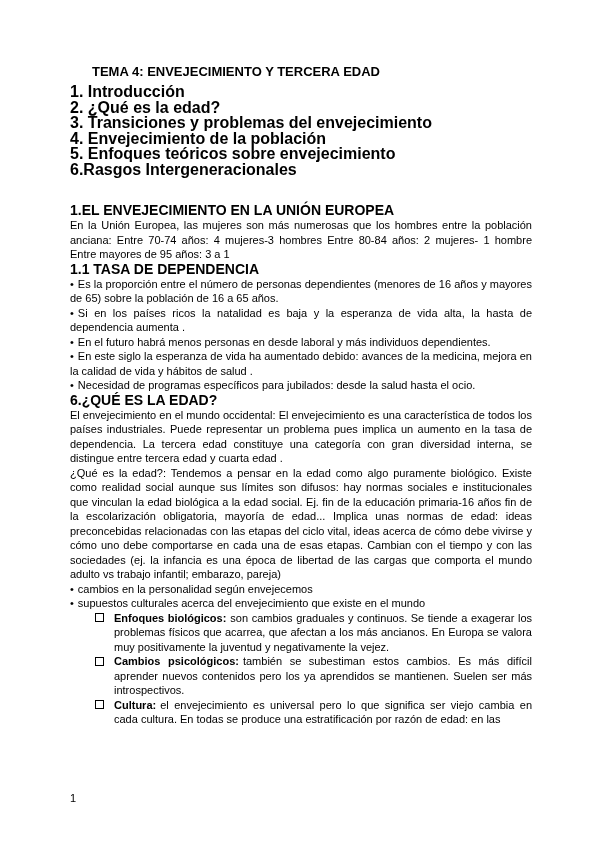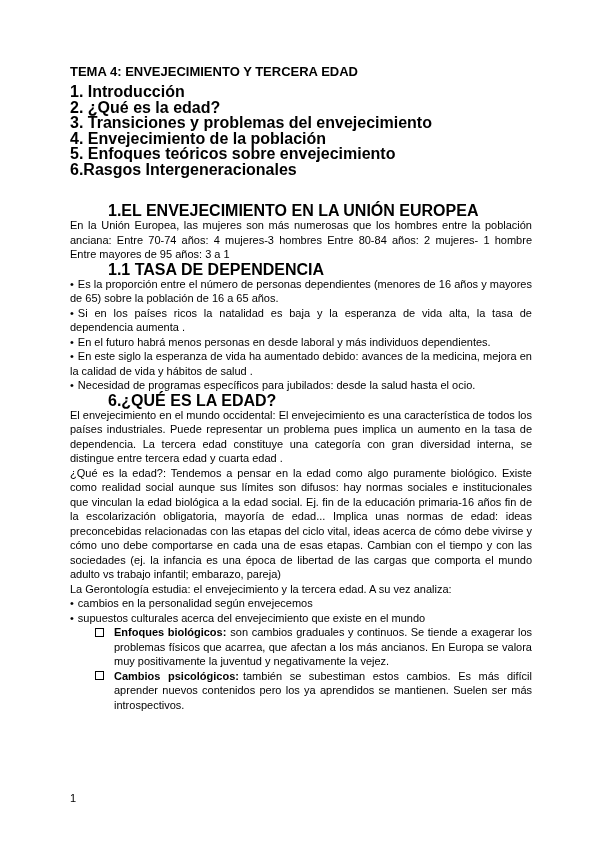--- a/index.html
+++ b/index.html
@@ -21,32 +21,32 @@
     width: 462px;
     font-size: 11px;
     line-height: 14.5px;
   }
   .doc-title {
     font-size: 13px;
     font-weight: bold;
     line-height: 16px;
     margin-bottom: 4px;
     white-space: nowrap;
+    margin-left: 22px;
   }
   .toc-item {
     font-weight: bold;
     font-size: 16px;
     line-height: 15.5px;
   }
   .sec-gap { height: 26px; }
   .sec-heading {
     font-weight: bold;
-    font-size: 16px;
+    font-size: 14px;
     line-height: 15px;
-    margin-left: 38px;
   }
   p.body-par { text-align: justify; }
   .bullet {
     text-align: justify;
   }
   .bullet-marker {
     display: inline-block;
     padding-right: 4px;
   }
   .check-item {
@@ -94,44 +94,49 @@
     </div>
 
     <div class="sec-gap"></div>
 
     <div class="sec-heading">1.EL ENVEJECIMIENTO EN LA UNIÓN EUROPEA</div>
     <p class="body-par">En la Unión Europea, las mujeres son más numerosas que los hombres entre la población anciana: Entre 70-74 años: 4 mujeres-3 hombres Entre 80-84 años: 2 mujeres- 1 hombre Entre mayores de 95 años: 3 a 1</p>
 
     <div class="sec-heading">1.1 TASA DE DEPENDENCIA</div>
 
     <p class="bullet"><span class="bullet-marker">•</span><span>Es la proporción entre el número de personas dependientes (menores de 16 años y mayores de 65) sobre la población de 16 a 65 años.</span></p>
-    <p class="bullet"><span class="bullet-marker">•</span><span>Si en los países ricos la natalidad es baja y la esperanza de vida alta, la tasa de dependencia aumenta .</span></p>
+    <p class="bullet"><span class="bullet-marker">•</span><span>Si en los países ricos la natalidad es baja y la esperanza de vida alta, la hasta de dependencia aumenta .</span></p>
     <p class="bullet"><span class="bullet-marker">•</span><span>En el futuro habrá menos personas en desde laboral y más individuos dependientes.</span></p>
     <p class="bullet"><span class="bullet-marker">•</span><span>En este siglo la esperanza de vida ha aumentado debido: avances de la medicina, mejora en la calidad de vida y hábitos de salud .</span></p>
     <p class="bullet"><span class="bullet-marker">•</span><span>Necesidad de programas específicos para jubilados: desde la salud hasta el ocio.</span></p>
 
     <div class="sec-heading">6.¿QUÉ ES LA EDAD?</div>
     <p class="body-par">El envejecimiento en el mundo occidental:  El envejecimiento es una característica de todos los países industriales. Puede representar un problema pues implica un aumento en la tasa de dependencia.  La tercera edad constituye una categoría con gran diversidad interna, se distingue entre tercera edad y cuarta edad .</p>
     <p class="body-par">¿Qué es la edad?: Tendemos a pensar en la edad como algo puramente biológico. Existe como realidad social aunque sus límites son difusos: hay normas sociales e institucionales que vinculan la edad biológica a la edad social. Ej. fin de la educación primaria-16 años fin de la escolarización obligatoria, mayoría de edad... Implica unas normas de edad: ideas preconcebidas relacionadas con las etapas del ciclo vital, ideas acerca de cómo debe vivirse y cómo uno debe comportarse en cada una de esas etapas. Cambian con el tiempo y con las sociedades (ej. la infancia es una época de libertad de las cargas que comporta el mundo adulto vs trabajo infantil; embarazo, pareja)</p>
-    <p class="body-par">La Gerontología estudia: el envejecimiento y la tercera edad. A su vez analiza:</p>
 
     <p class="bullet"><span class="bullet-marker">•</span><span>cambios en la personalidad según envejecemos</span></p>
     <p class="bullet"><span class="bullet-marker">•</span><span>supuestos culturales acerca del envejecimiento que existe en el mundo</span></p>
 
     <div class="check-item">
       <span class="checkbox"></span>
       <div class="check-body">
         <span class="check-label">Enfoques biológicos:</span><span>son cambios graduales y continuos. Se tiende a exagerar los problemas físicos que acarrea, que afectan a los más ancianos. En Europa se valora muy positivamente la juventud y negativamente la vejez.</span>
       </div>
     </div>
 
     <div class="check-item">
       <span class="checkbox"></span>
       <div class="check-body">
         <span class="check-label">Cambios psicológicos:</span><span>también se subestiman estos cambios. Es más difícil aprender nuevos contenidos pero los ya aprendidos se mantienen. Suelen ser más introspectivos.</span>
       </div>
     </div>
 
+    <div class="check-item">
+      <span class="checkbox"></span>
+      <div class="check-body">
+        <span class="check-label">Cultura:</span><span>el envejecimiento es universal pero lo que significa ser viejo cambia en cada cultura. En todas se produce una estratificación por razón de edad: en las</span>
+      </div>
+    </div>
 
   </div>
 
   <div class="page-number">1</div>
 </div>
 
 </body></html>

